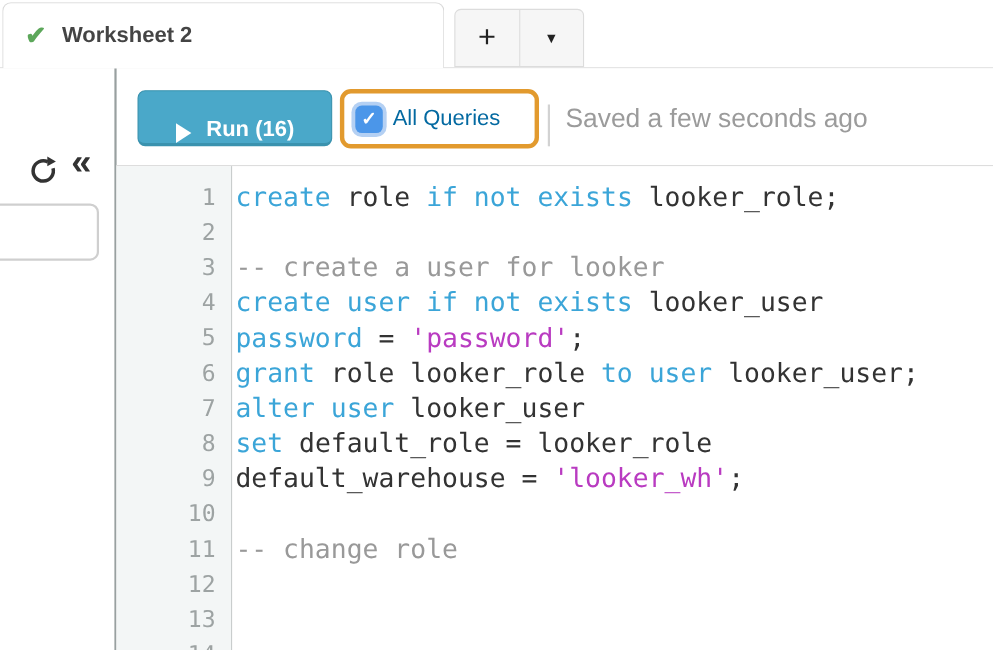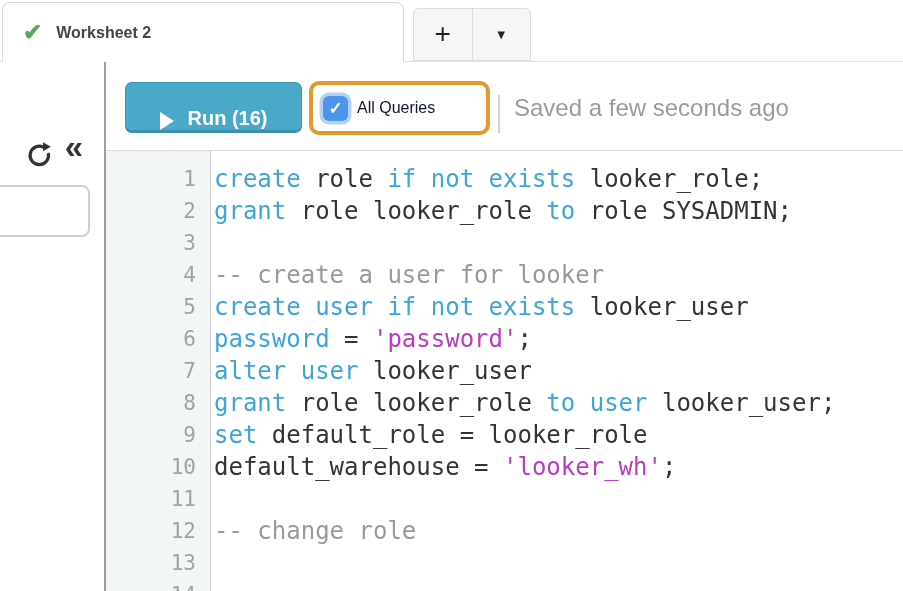--- a/index.html
+++ b/index.html
@@ -5,21 +5,21 @@
   html,body{margin:0;padding:0;background:#fff;width:903px;height:591px;overflow:hidden;
     font-family:"Liberation Sans",sans-serif;-webkit-font-smoothing:antialiased;}
   .stage{position:relative;width:903px;height:591px;background:#fff;}
 
   
   .tabbar-line{position:absolute;left:0;right:0;top:61px;height:1px;background:#e3e3e3;z-index:1;}
   .tab{position:absolute;left:2px;top:2px;width:402px;height:60px;background:#fff;
     border:1px solid #d9d9d9;border-bottom:none;border-radius:8px 8px 0 0;z-index:2;
     display:flex;align-items:center;gap:14px;padding-left:20px;box-sizing:border-box;}
   .tab-check{color:var(--check-green);font-size:23px;font-weight:bold;line-height:1;}
-  .tab-title{font-size:16px;font-weight:bold;color:#444;}
+  .tab-title{font-size:20px;font-weight:bold;color:#444;}
   .tabgroup{position:absolute;left:413px;top:8px;width:118px;height:53px;background:#f6f6f6;
     border:1px solid #dcdcdc;border-radius:6px 6px 0 0;z-index:0;display:flex;box-sizing:border-box;}
   .tabgroup .cell{flex:1;display:flex;align-items:center;justify-content:center;cursor:pointer;}
   .tabgroup .cell + .cell{border-left:1px solid #dcdcdc;}
   .plus{font-size:28px;color:#222;font-weight:400;margin-top:-2px;}
   .caret{font-size:13px;color:#222;}
 
   
   .sidebar{position:absolute;left:0;top:62px;width:104px;bottom:0;background:#fff;}
   .refresh-btn{position:absolute;left:25px;top:78px;width:28px;height:28px;cursor:pointer;}
@@ -34,21 +34,21 @@
     border:1px solid var(--run-border);border-bottom:3px solid var(--run-border);border-radius:7px;
     box-sizing:border-box;display:flex;align-items:flex-end;justify-content:center;gap:14px;cursor:pointer;}
   .play{width:0;height:0;border-left:14px solid #fff;border-top:9px solid transparent;
     border-bottom:9px solid transparent;}
   .run-label{color:#fff;font-size:20px;font-weight:bold;}
   .obox{position:absolute;left:309px;top:81px;width:181px;height:54px;border:4px solid var(--highlight);
     border-radius:10px;box-sizing:border-box;display:flex;align-items:center;gap:9px;padding-left:10px;}
   .cbx{width:25px;height:25px;background:var(--checkbox-bg);border-radius:6px;
     box-shadow:0 0 0 3.5px #b4d0f3;display:flex;align-items:center;justify-content:center;cursor:pointer;}
   .cbx .mark{color:#fff;font-size:17px;font-weight:bold;line-height:1;}
-  .aq-label{font-size:16px;color:#0f172a;}
+  .aq-label{font-size:20px;color:#0369a1;}
   .tdiv{position:absolute;left:498px;top:95px;width:2px;height:38px;background:#d2d2d2;}
   .saved{position:absolute;left:514px;top:82px;height:51px;display:flex;align-items:center;
     font-size:24px;color:#9b9b9b;}
 
   
   .editor{position:absolute;left:106px;top:150px;right:0;bottom:0;border-top:1px solid #ddd;background:#fff;}
   .gutter{position:absolute;left:0;top:0;bottom:0;width:104px;background:#f3f6f6;
     border-right:1px solid #c9cdcd;box-sizing:content-box;padding-top:12px;}
   .gutter .ln{height:32px;line-height:32px;text-align:right;padding-right:14px;
     font-family:"DejaVu Sans Mono",monospace;font-size:21px;color:#9da3a3;}
@@ -118,27 +118,26 @@
         <div class="ln">8</div>
         <div class="ln">9</div>
         <div class="ln">10</div>
         <div class="ln">11</div>
         <div class="ln">12</div>
         <div class="ln">13</div>
         <div class="ln">14</div>
       </div>
     <div class="code">
         <div class="cl"><span class="tk-kw">create</span><span class="tk-txt"> role </span><span class="tk-kw">if not exists</span><span class="tk-txt"> looker_role;</span></div>
-        <div class="cl"><span class="tk-kw">grant</span><span class="tk-txt"> role looker_role </span><span class="tk-kw">to</span><span class="tk-txt"> role SYSADMIN;</span></div>
         <div class="cl"></div>
         <div class="cl"><span class="tk-com">-- create a user for looker</span></div>
         <div class="cl"><span class="tk-kw">create user if not exists</span><span class="tk-txt"> looker_user</span></div>
         <div class="cl"><span class="tk-kw">password</span><span class="tk-txt"> = </span><span class="tk-str">'password'</span><span class="tk-txt">;</span></div>
+        <div class="cl"><span class="tk-kw">grant</span><span class="tk-txt"> role looker_role </span><span class="tk-kw">to user</span><span class="tk-txt"> looker_user;</span></div>
         <div class="cl"><span class="tk-kw">alter user</span><span class="tk-txt"> looker_user</span></div>
-        <div class="cl"><span class="tk-kw">grant</span><span class="tk-txt"> role looker_role </span><span class="tk-kw">to user</span><span class="tk-txt"> looker_user;</span></div>
         <div class="cl"><span class="tk-kw">set</span><span class="tk-txt"> default_role = looker_role</span></div>
         <div class="cl"><span class="tk-txt">default_warehouse = </span><span class="tk-str">'looker_wh'</span><span class="tk-txt">;</span></div>
         <div class="cl"></div>
         <div class="cl"><span class="tk-com">-- change role</span></div>
         <div class="cl"></div>
       </div>
   </div>
 
 </div>
 

